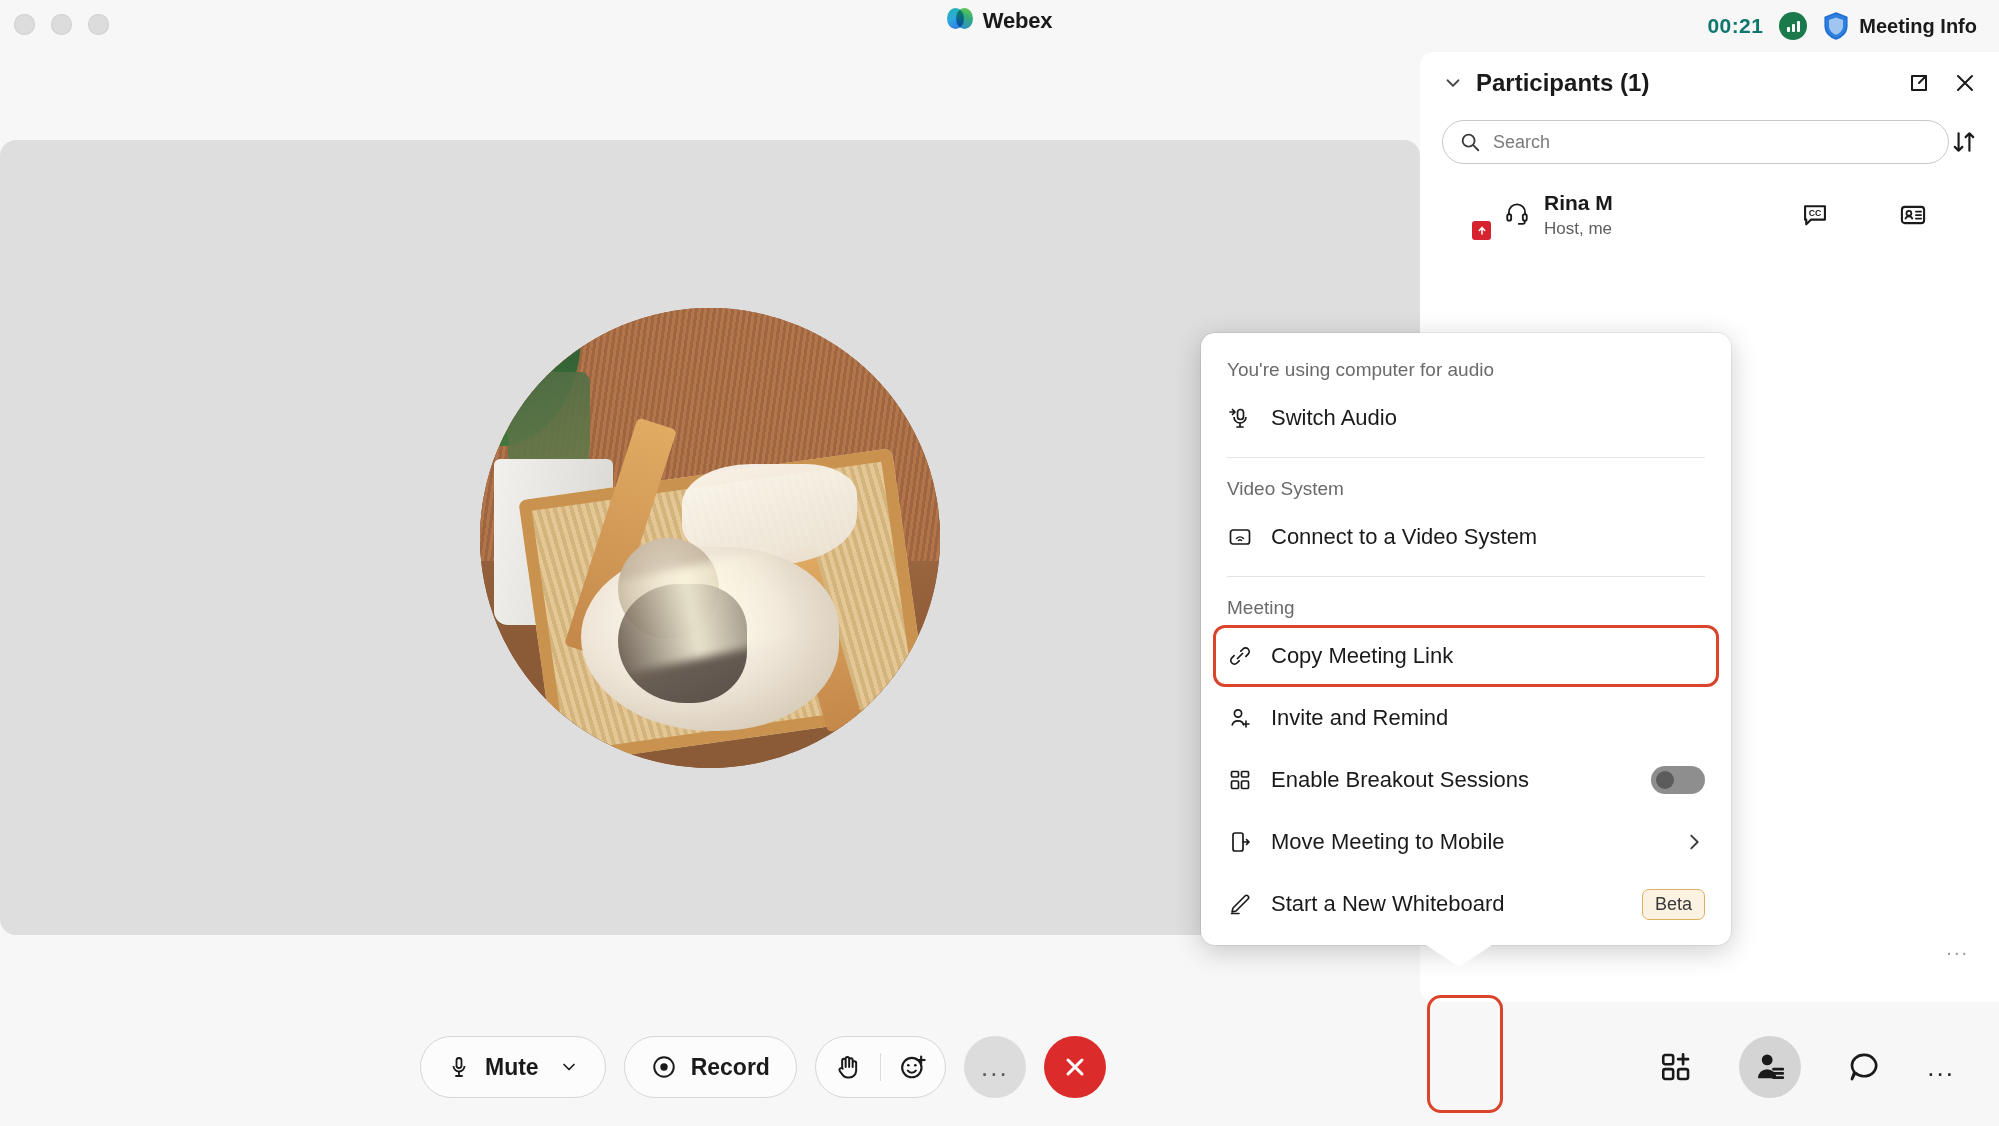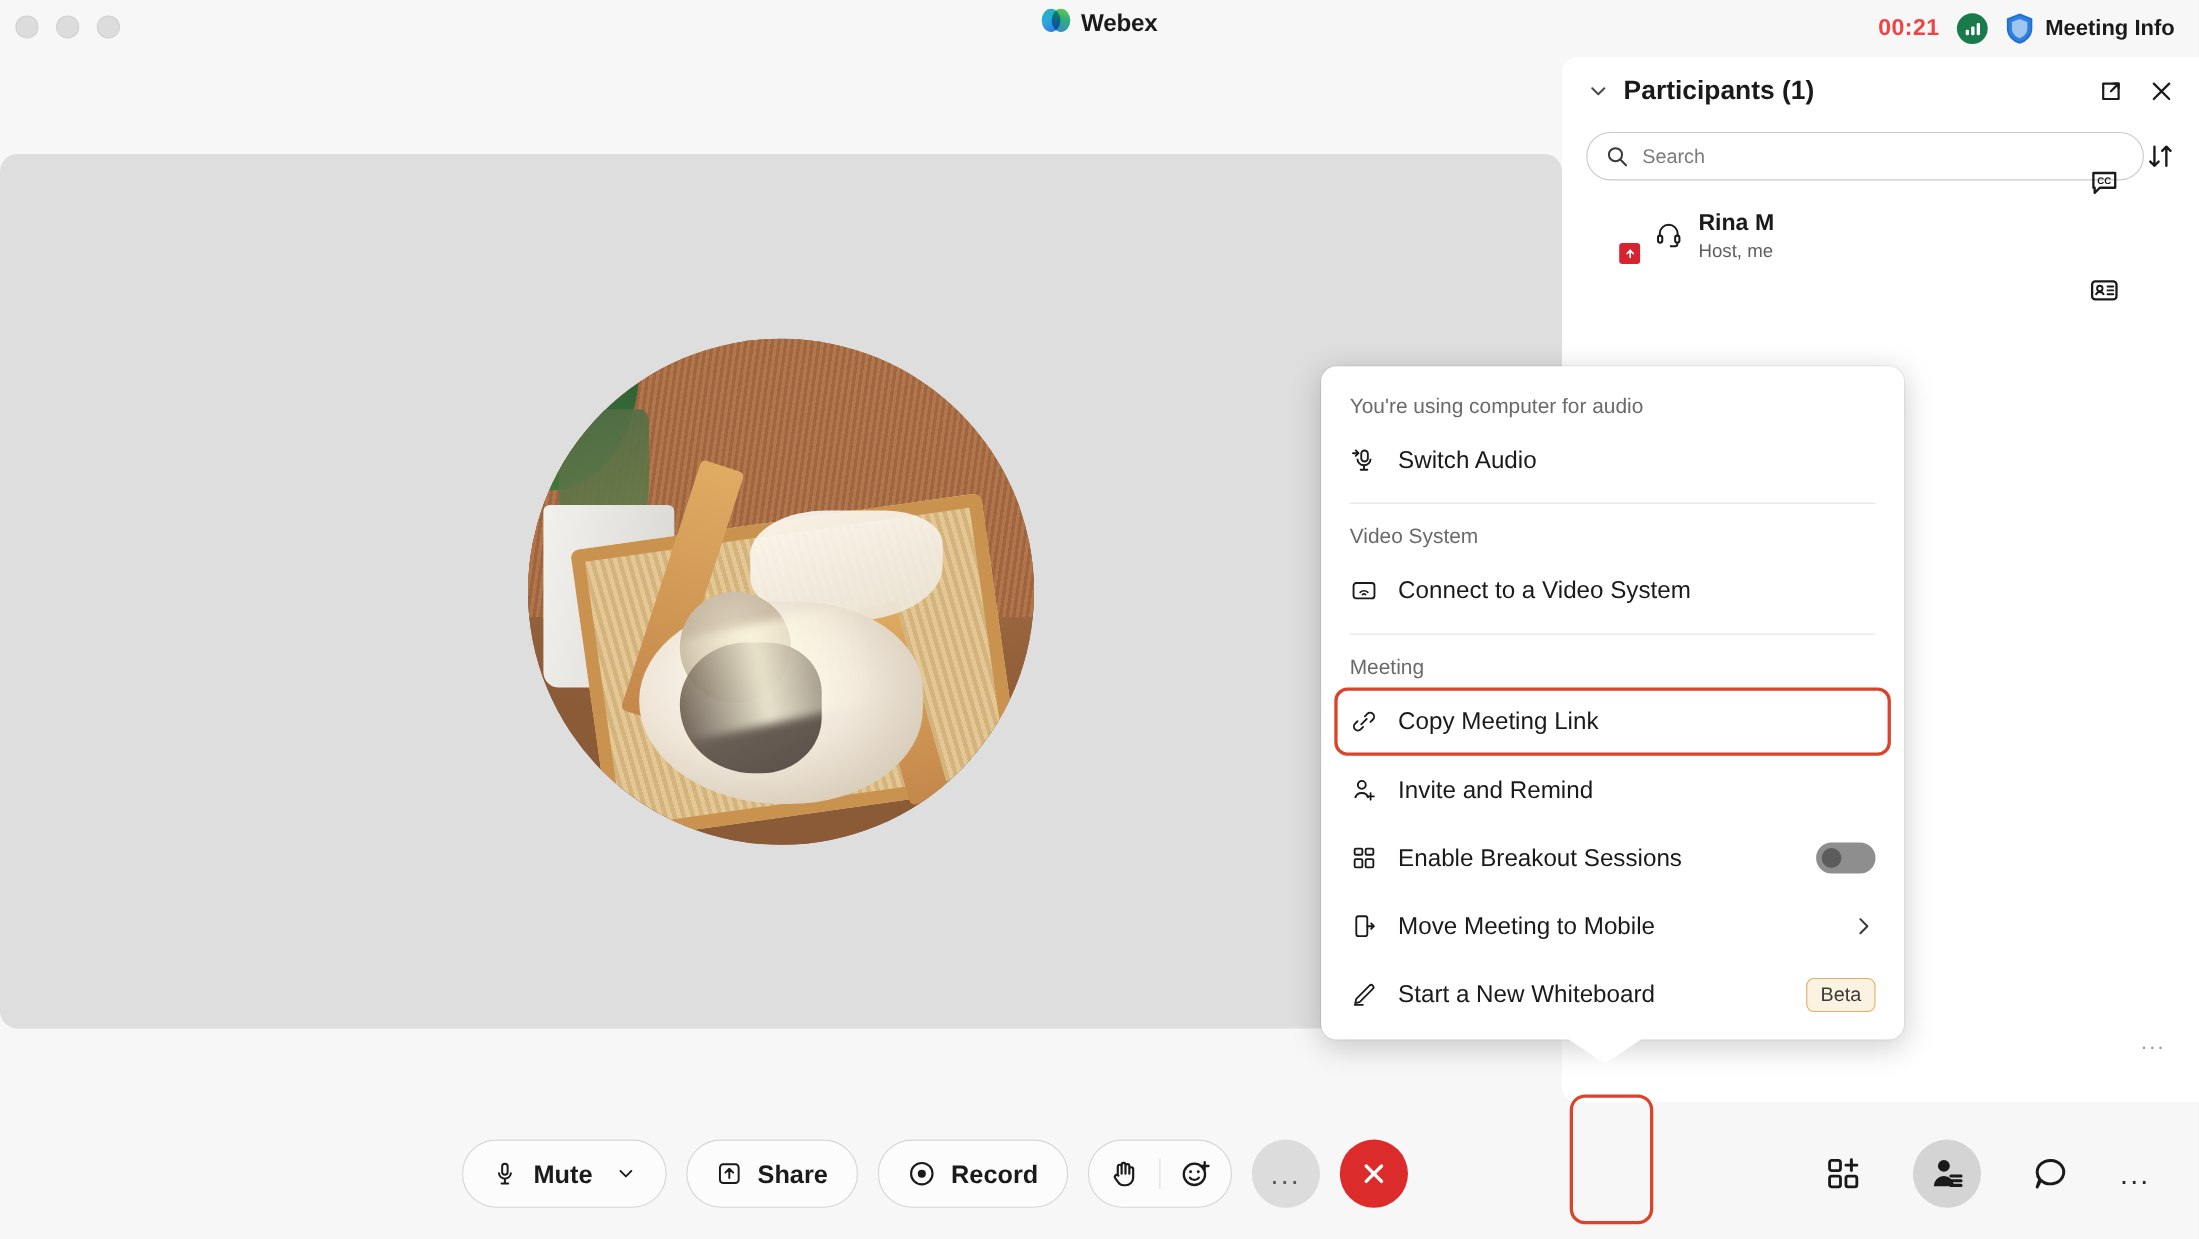--- a/index.html
+++ b/index.html
@@ -29,21 +29,21 @@
   }
   .brand-mark i.l { left: 0; background: linear-gradient(150deg,#1fb6a6 0%,#2fa8e0 45%,#2f6fe0 100%); }
   .brand-mark i.r { right: 0; background: linear-gradient(200deg,#6fd44a 0%,#35b37e 40%,#2f8fe0 100%);
                     mix-blend-mode: multiply; }
   .brand-text { font-size: 22px; font-weight: 700; color: #1a1a1a; letter-spacing: -0.2px; }
 
   .tb-right {
     position: absolute; right: 22px; top: 0; height: 52px;
     display: flex; align-items: center; gap: 16px;
   }
-  .timer { font-size: 21px; font-weight: 700; color: #ef4444; letter-spacing: 0.4px; }
+  .timer { font-size: 21px; font-weight: 700; color: #0f766e; letter-spacing: 0.4px; }
   .signal { width: 28px; height: 28px; border-radius: 50%; background: #1a7a4c;
             display: flex; align-items: flex-end; justify-content: center; gap: 2px;
             padding-bottom: 8px; }
   .signal b { width: 3px; background: #fff; display: block; border-radius: 1px; }
   .signal b:nth-child(1) { height: 5px; }
   .signal b:nth-child(2) { height: 8px; }
   .signal b:nth-child(3) { height: 11px; }
   .shield-wrap { display: flex; align-items: center; gap: 10px; }
   .meetinfo-text { font-size: 20px; font-weight: 700; color: #1a1a1a; }
 
@@ -137,21 +137,21 @@
     background: linear-gradient(170deg,#e9e7e2,#cfcdc8); border-radius: 4px; }
   .pbadge {
     position: absolute; right: -3px; bottom: -3px; width: 23px; height: 23px;
     background: #d6232f; border-radius: 5px; border: 2px solid #fff;
     display: flex; align-items: center; justify-content: center;
   }
   .pnames { margin-left: 14px; }
   .pname { font-size: 21px; font-weight: 600; color: #1a1a1a; line-height: 1.15; }
   .prole { font-size: 17px; color: #5e5e5e; margin-top: 3px; }
   .pheadset { margin-left: 14px; }
-  .prow-icons { margin-left: auto; display: flex; align-items: center; gap: 70px; padding-right: 66px; flex-direction: column; }
+  .prow-icons { margin-left: auto; display: flex; align-items: center; gap: 70px; padding-right: 66px; }
 
   .panel-bottom-more {
     position: absolute; right: 30px; bottom: 42px;
     font-size: 20px; color: #9a9a9a; letter-spacing: 2px;
   }
 
   
   .menu {
     position: absolute; left: 1201px; top: 333px; width: 530px;
     background: #fff; border-radius: 14px;
@@ -466,27 +466,20 @@
           <path d="M6.5 11 a5.5 5.5 0 0 0 11 0" fill="none" stroke="#1a1a1a" stroke-width="1.8"></path>
           <path d="M12 17 V21 M9 21 H15" stroke="#1a1a1a" stroke-width="1.8" stroke-linecap="round"></path>
         </svg>
         <span>Mute</span>
         <svg class="chev" width="20" height="20" viewBox="0 0 24 24">
           <path d="M6 9 L12 15 L18 9" fill="none" stroke="#1a1a1a" stroke-width="2" stroke-linecap="round" stroke-linejoin="round"></path>
         </svg>
       </div>
 
 
-      <div class="pill">
-        <svg width="24" height="24" viewBox="0 0 24 24">
-          <rect x="3.5" y="3.5" width="17" height="17" rx="3" fill="none" stroke="#1a1a1a" stroke-width="1.8"></rect>
-          <path d="M12 16 V7.5 M8.5 11 L12 7.5 L15.5 11" fill="none" stroke="#1a1a1a" stroke-width="1.8" stroke-linecap="round" stroke-linejoin="round"></path>
-        </svg>
-        <span>Share</span>
-      </div>
 
       <div class="pill">
         <svg width="26" height="26" viewBox="0 0 24 24">
           <circle cx="12" cy="12" r="9" fill="none" stroke="#1a1a1a" stroke-width="1.8"></circle>
           <circle cx="12" cy="12" r="3.4" fill="#1a1a1a"></circle>
         </svg>
         <span>Record</span>
       </div>
 
       <div class="pill-icons">

